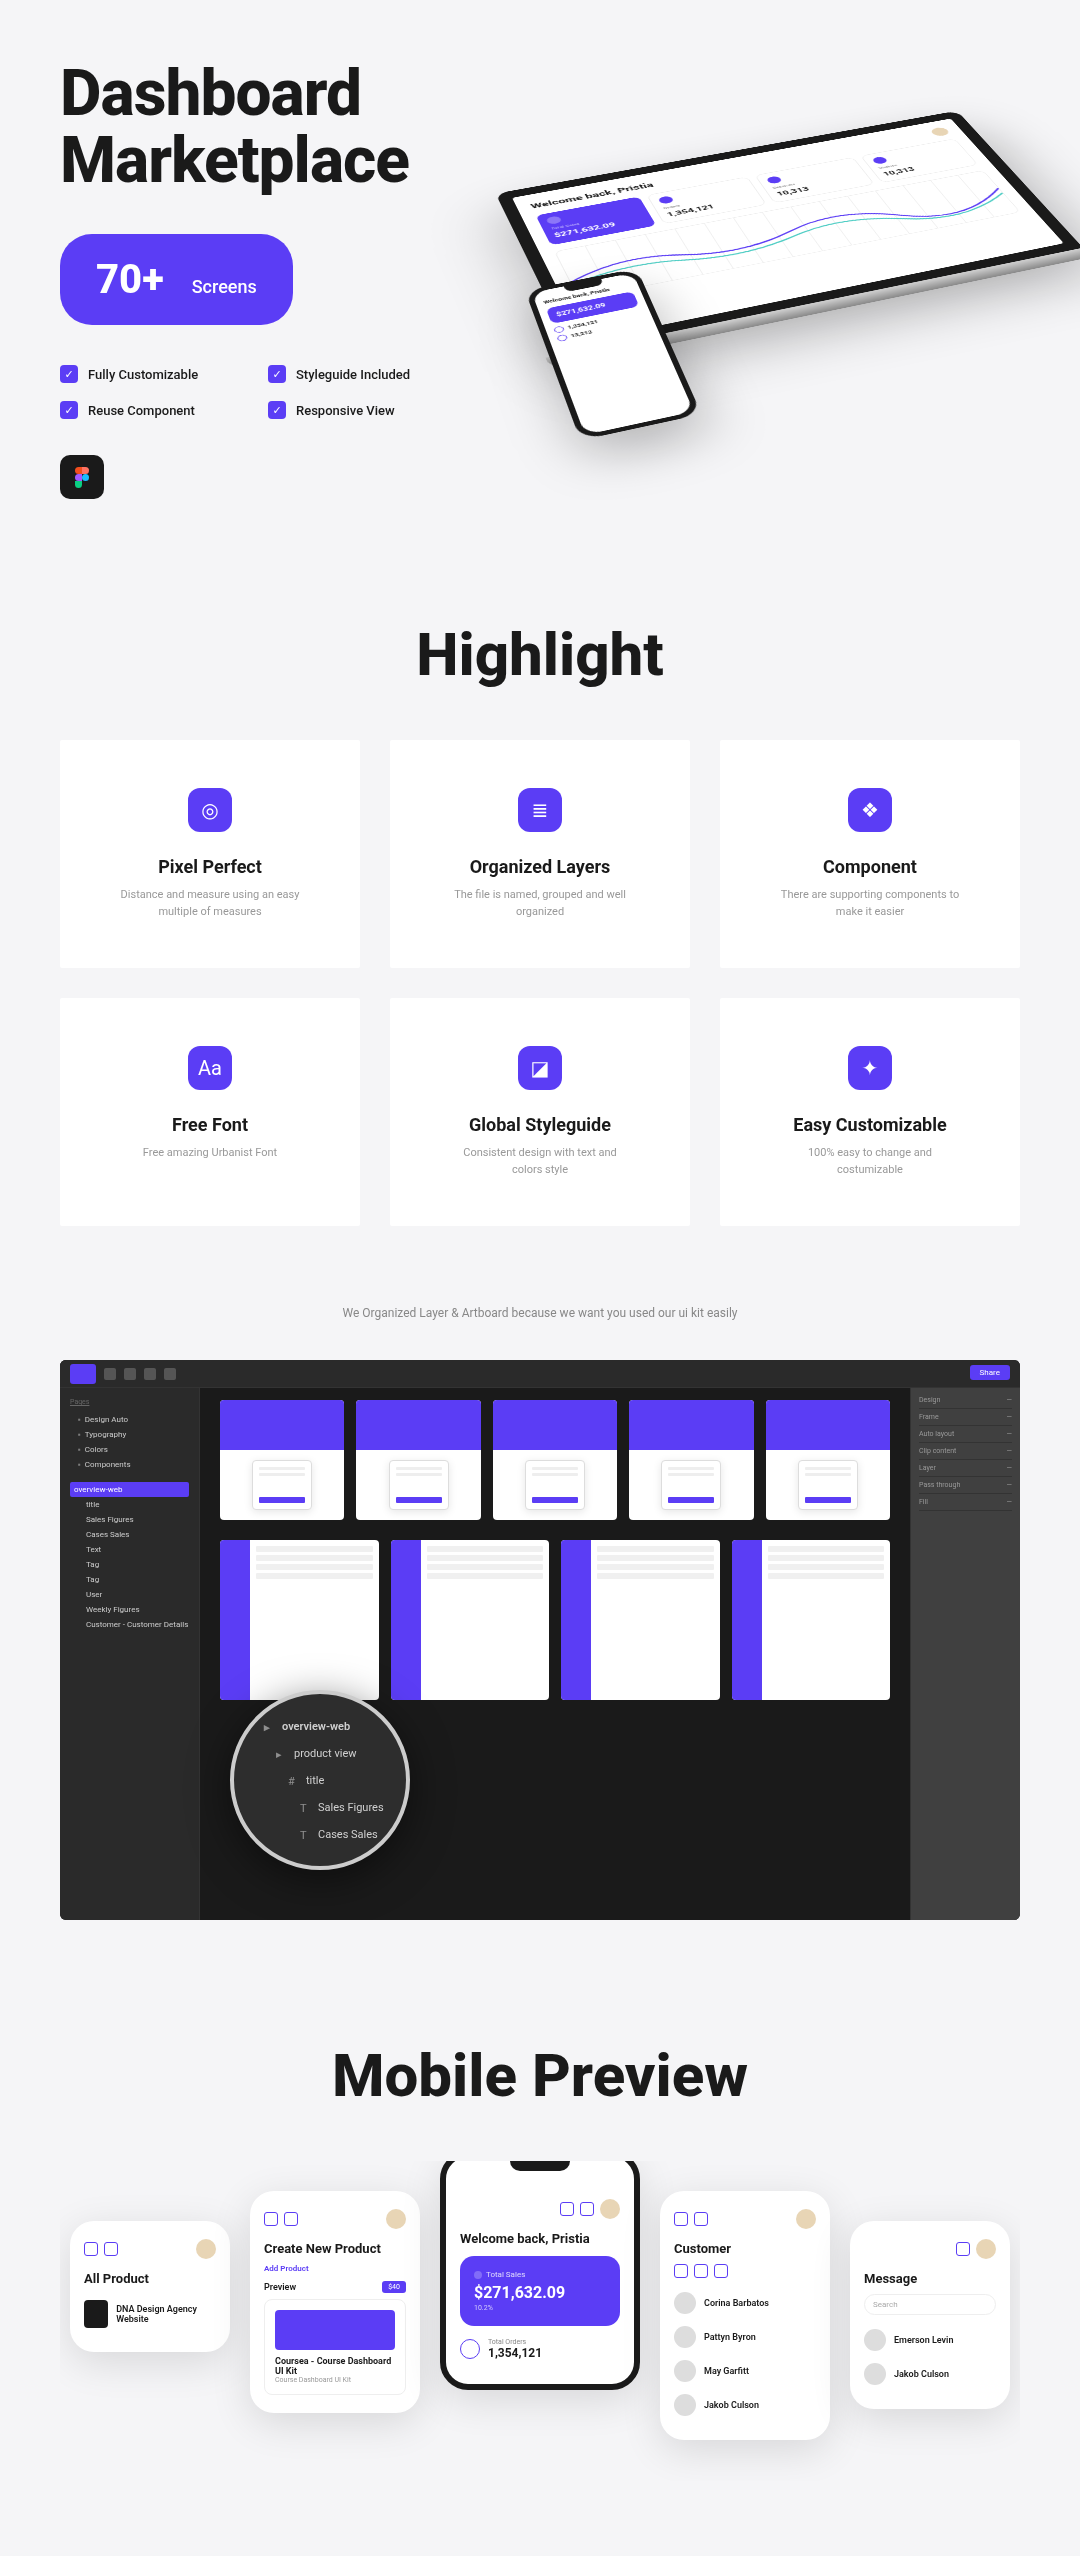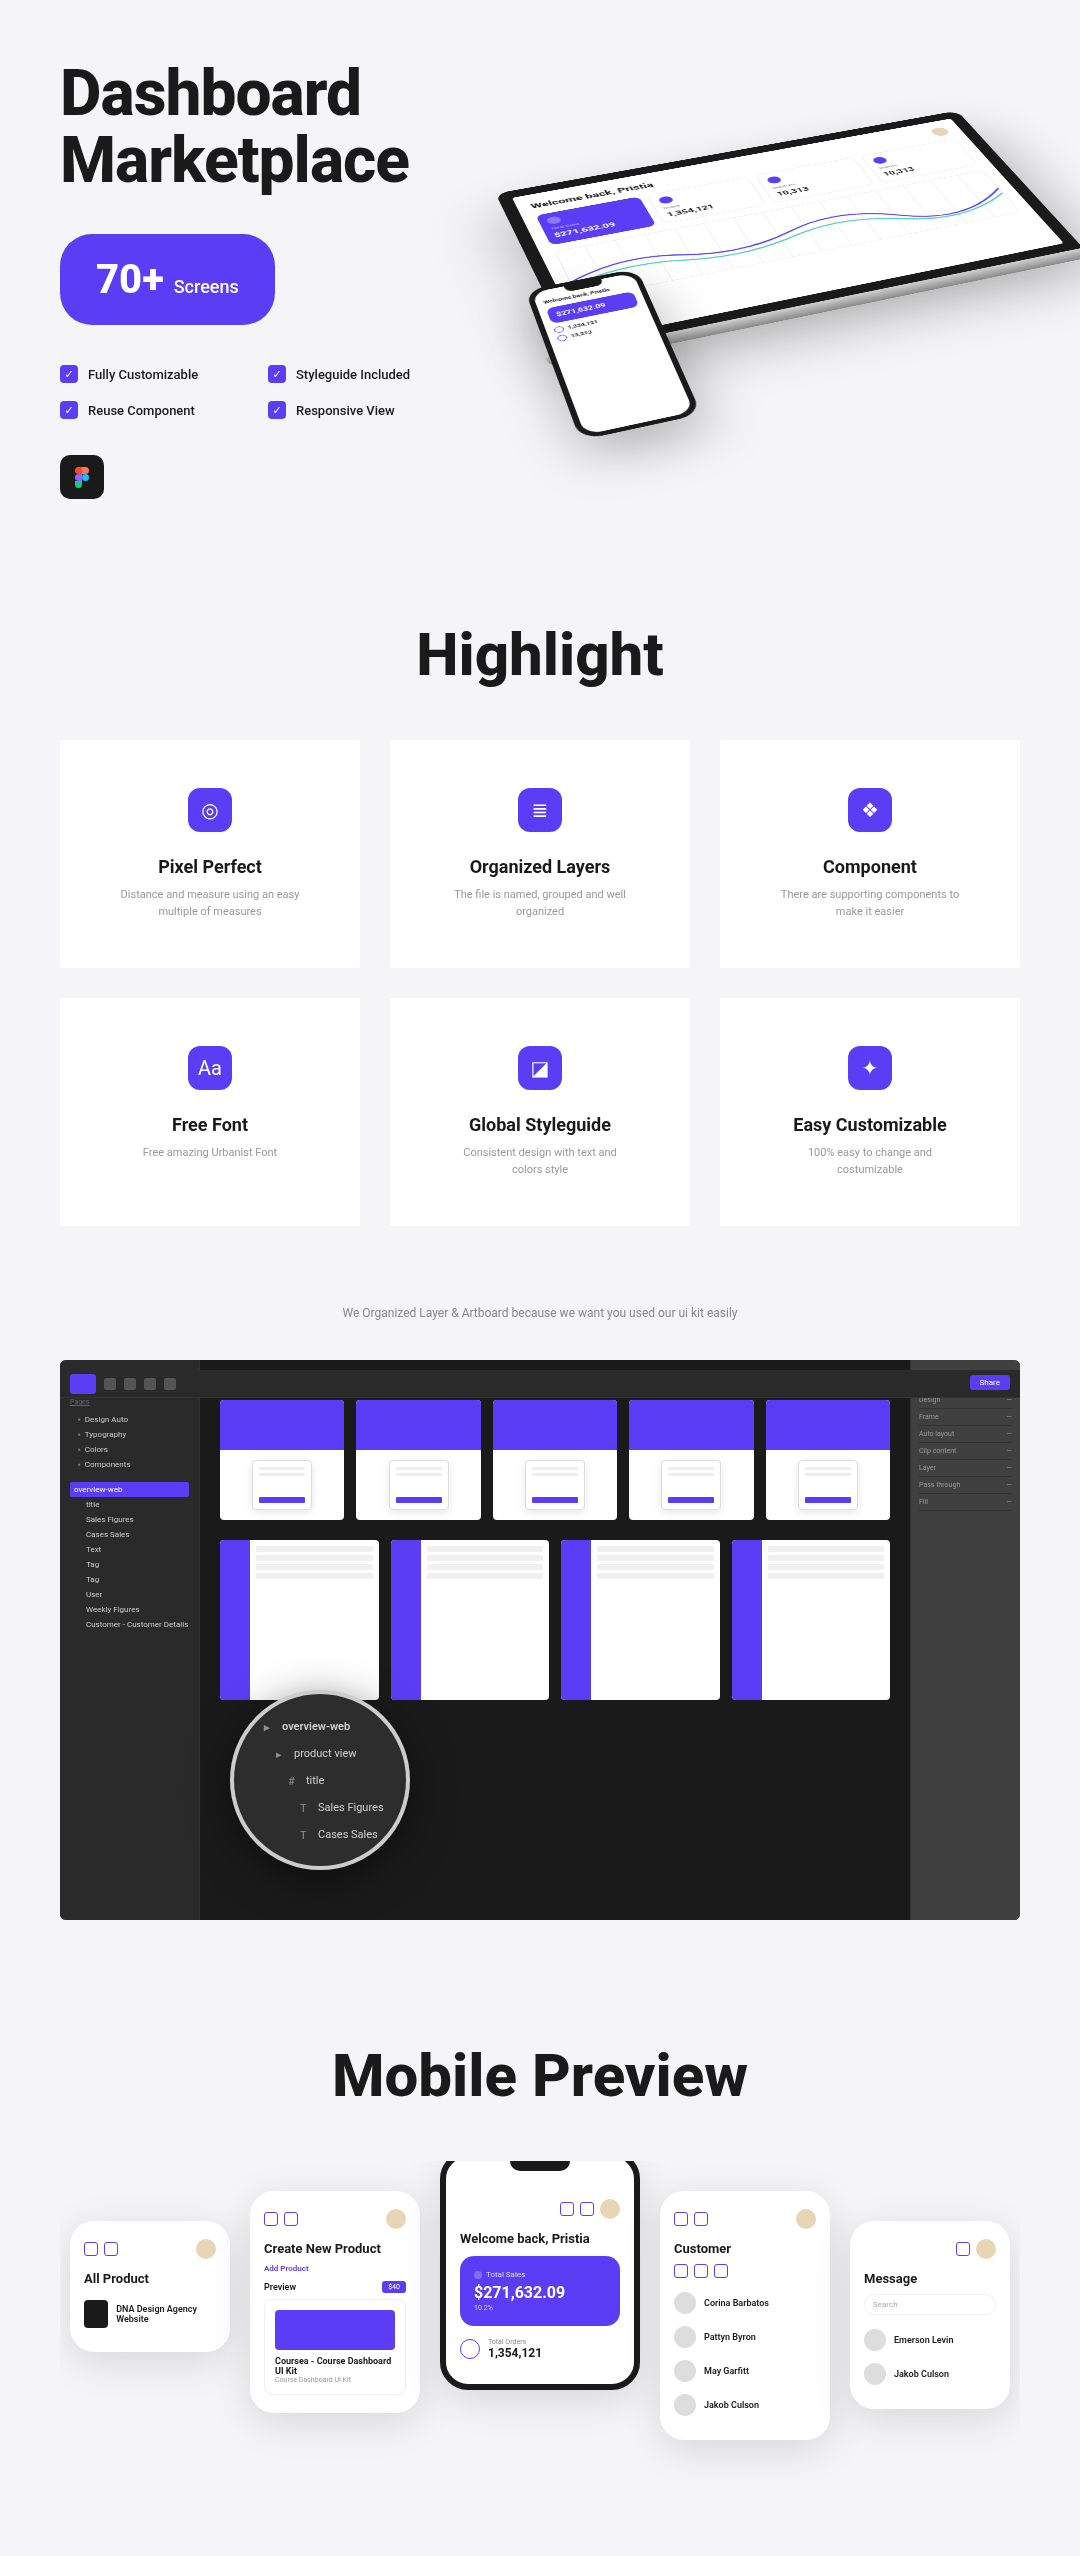--- a/index.html
+++ b/index.html
@@ -38,21 +38,21 @@
   font-size: 64px;
   font-weight: 800;
   line-height: 1.05;
   letter-spacing: -1px;
   max-width: 480px;
   margin-bottom: 40px;
 }
 .screens-badge {
   display: inline-flex;
   align-items: baseline;
-  gap: 10px;
+  gap: 28px;
   background: #5B3DF5;
   color: #fff;
   padding: 22px 36px;
   border-radius: 32px;
   margin-bottom: 40px;
 }
 .screens-count { font-size: 40px; font-weight: 800; }
 .screens-label { font-size: 18px; font-weight: 500; }
 .feature-grid {
   display: grid;
@@ -244,21 +244,21 @@
 }
 .org-left-panel {
   width: 140px;
   background: #2a2a2a;
   padding: 10px;
   font-size: 8px;
   color: #999;
   border-right: 1px solid #333;
 }
 .org-toolbar {
-  position:absolute; top:10px; left:0; right:0; height:28px;
+  position:absolute; top:0; left:0; right:0; height:28px;
   background:#2a2a2a; display:flex; align-items:center; padding:0 10px;
   gap:8px; z-index:5; border-bottom:1px solid #333;
 }
 .org-tool-sq { width:26px; height:20px; background:#5B3DF5; border-radius:3px;}
 .org-tool-item { width:12px; height:12px; background:#555; border-radius:2px;}
 .org-share { position:absolute; right:10px; top:5px; background:#5B3DF5; color:#fff; font-size:8px; padding:3px 10px; border-radius:3px;}
 .org-panel-title { font-size:7px; color:#666; margin-bottom:6px; margin-top:28px;text-decoration:underline;}
 .org-layer-item { padding:3px 0 3px 8px; font-size:8px; color:#ccc; display:flex; align-items:center; gap:4px;}
 .org-layer-item.active { background:#5B3DF5; color:#fff; border-radius:2px; padding:3px 4px;}
 .org-layer-nest { padding-left: 16px;}

